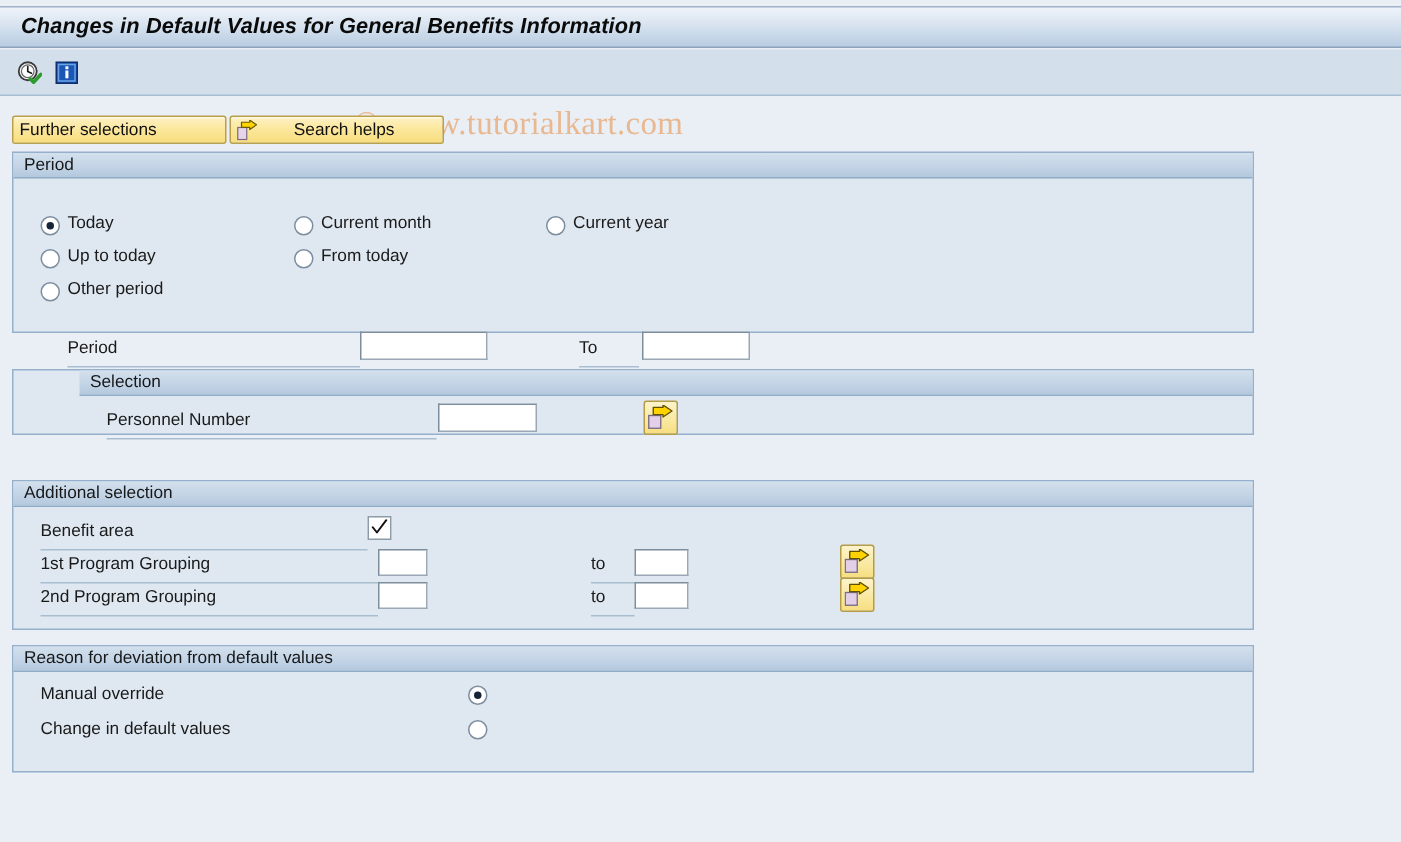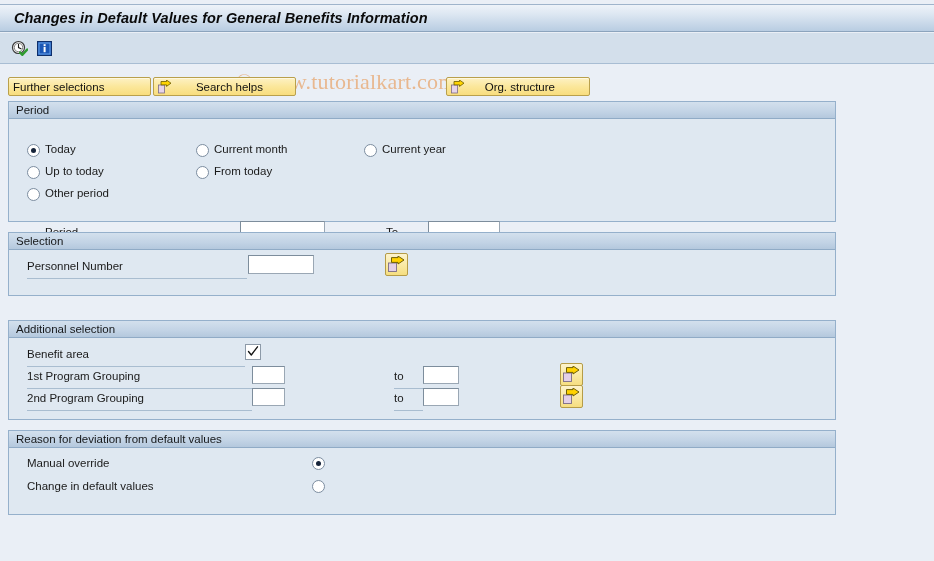--- a/index.html
+++ b/index.html
@@ -118,21 +118,21 @@
     color: #16181a;
     padding-left: 7px;
     line-height: 17px;
     box-sizing: border-box;
     white-space: nowrap;
   }
   .group-bd { position: relative; }
 
   #grp-period   { top: 101px; height: 121px; }
   #grp-period   .group-bd { height: 102px; margin-top: 16px; }
-  #grp-select   { top: 232px; height: 64px; }
+  #grp-select   { top: 246px; height: 44px; padding-left: 44px; }
   #grp-select   .group-bd { height: 37px; }
   #grp-addsel   { top: 320px; height: 100px; }
   #grp-addsel   .group-bd { height: 81px; }
   #grp-reason   { top: 430px; height: 85px; }
   #grp-reason   .group-bd { height: 66px; }
 
   
   .radio {
     position: absolute;
     width: 13px; height: 13px;
@@ -246,29 +246,20 @@
   <div class="sapbtn" id="btn-search">
     <span class="arrow-ico">
       <svg width="14" height="14" viewBox="0 0 14 14">
         <rect x="0.5" y="5" width="6" height="8" fill="#e6d4ea" stroke="#7a6a86" stroke-width="0.8"></rect>
         <path d="M3 1.5 L8.5 1.5 L8.5 0 L13 3.2 L8.5 6.4 L8.5 4.9 L3 4.9 Z" fill="#ffd400" stroke="#6b5a00" stroke-width="0.8" stroke-linejoin="round"></path>
       </svg>
     </span>
     <span class="lbl">Search helps</span>
   </div>
 
-  <div class="sapbtn" id="btn-org">
-    <span class="arrow-ico">
-      <svg width="14" height="14" viewBox="0 0 14 14">
-        <rect x="0.5" y="5" width="6" height="8" fill="#e6d4ea" stroke="#7a6a86" stroke-width="0.8"></rect>
-        <path d="M3 1.5 L8.5 1.5 L8.5 0 L13 3.2 L8.5 6.4 L8.5 4.9 L3 4.9 Z" fill="#ffd400" stroke="#6b5a00" stroke-width="0.8" stroke-linejoin="round"></path>
-      </svg>
-    </span>
-    <span class="lbl">Org. structure</span>
-  </div>
 </div>
 
 <div class="group" id="grp-period">
   <div class="group-hd">Period</div>
   <div class="group-bd">
 
     <div class="radio on" style="left:18px; top:9px;"></div>
     <div class="radio-lbl" style="left:36px; top:8px;">Today</div>
 
     <div class="radio" style="left:187px; top:9px;"></div>

